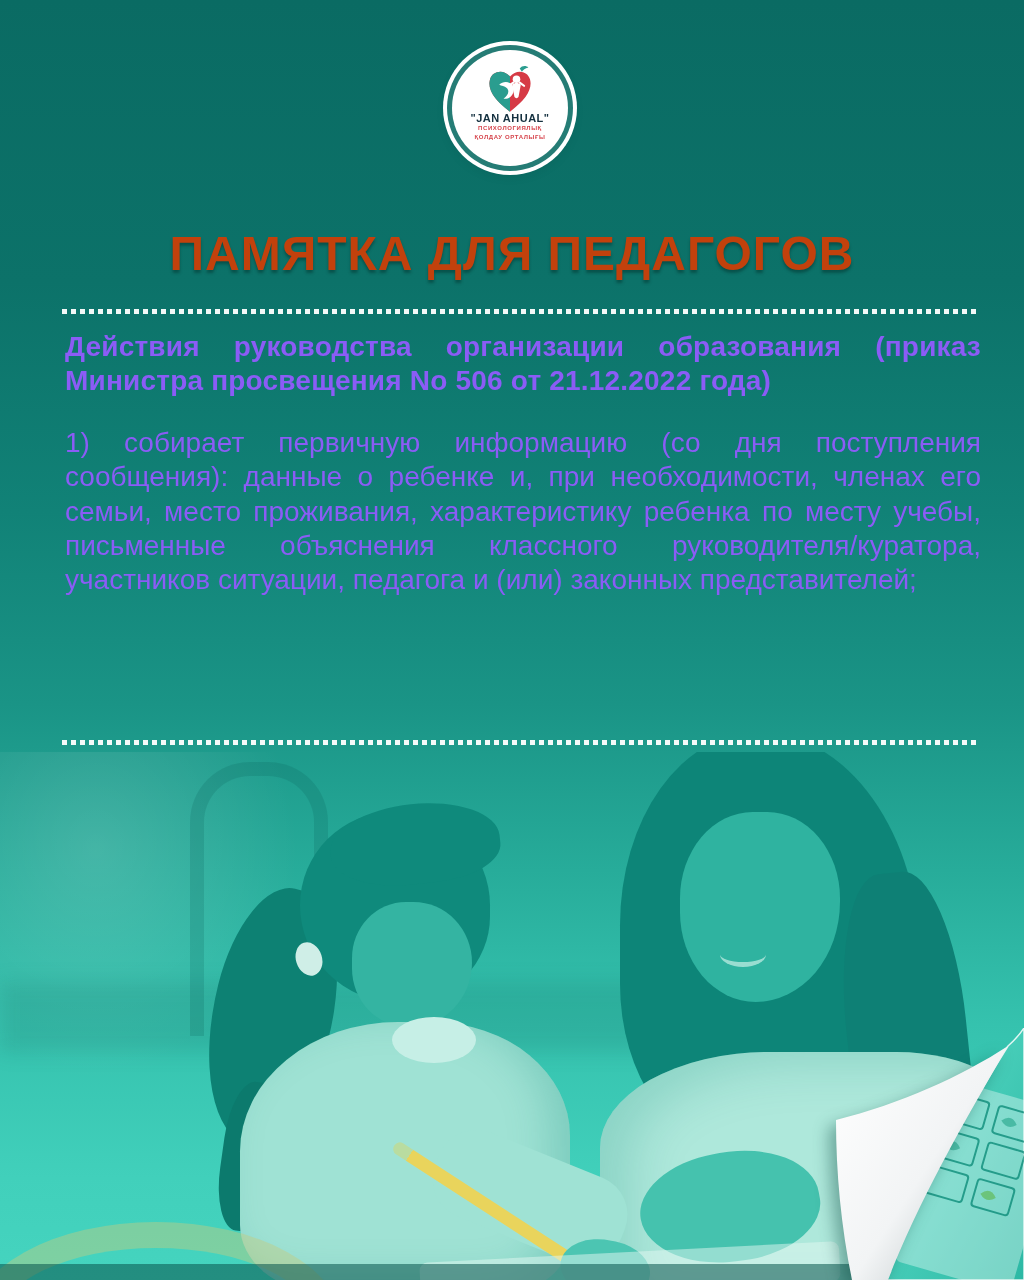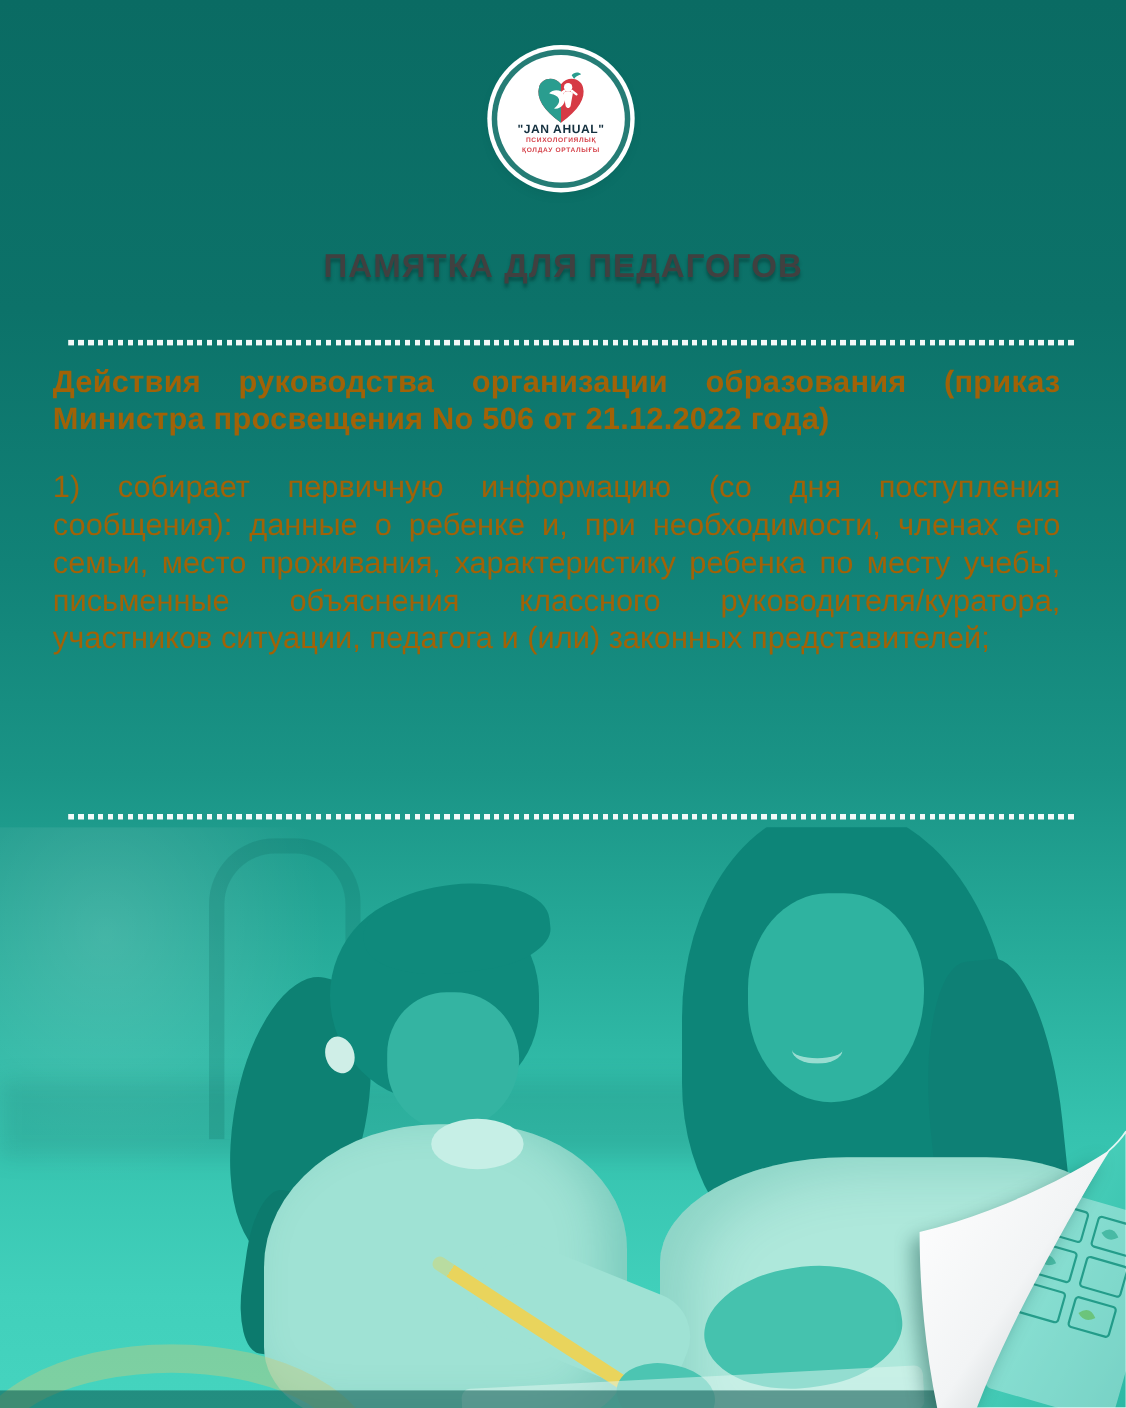--- a/index.html
+++ b/index.html
@@ -17,34 +17,34 @@
     box-shadow:0 0 0 5px rgba(13,110,102,0.9),0 0 0 9px #ffffff,0 4px 14px rgba(0,40,36,.35);
     display:flex;flex-direction:column;align-items:center;justify-content:flex-start;
   }
   .logo-heart{width:54px;height:50px;margin-top:14px;}
   .logo-name{font-size:11px;font-weight:bold;color:#14303f;letter-spacing:.5px;margin-top:-2px;}
   .logo-sub{font-size:6px;font-weight:bold;color:#d6434b;letter-spacing:.6px;line-height:1.5;text-align:center;}
 
   
   .title{
     position:absolute;top:226px;left:0;width:100%;text-align:center;
-    font-size:30px;font-weight:bold;letter-spacing:1px;color:#404040;
+    font-size:48px;font-weight:bold;letter-spacing:1px;color:#c2410c;
     text-shadow:0 3px 3px rgba(0,45,40,.45);
   }
 
   
   .dotted{
     position:absolute;left:62px;width:916px;height:5px;
     background:repeating-linear-gradient(90deg,rgba(255,255,255,.95) 0 5px,transparent 5px 9px);
   }
   .dotted-1{top:309px;}
   .dotted-2{top:740px;}
 
   
-  .content{position:absolute;left:48px;top:330px;width:916px;color:#a16207;}
+  .content{position:absolute;left:65px;top:330px;width:916px;color:#8b5cf6;}
   .content p{margin:0;text-align:justify;font-size:28px;line-height:1.22;}
   .p-heading{font-weight:bold;font-size:29px;letter-spacing:.2px;}
   .p-intro{margin-top:31px !important;}
   .p-item{margin-top:28px !important;}
   .p-item b{font-weight:normal;}
 
   
   .photo{position:absolute;left:0;top:752px;width:1024px;height:528px;overflow:hidden;}
   .photo *{position:absolute;}
   .window-light{left:-40px;top:0;width:340px;height:330px;background:radial-gradient(ellipse at 40% 30%,rgba(255,255,255,.14),rgba(255,255,255,0) 70%);}

